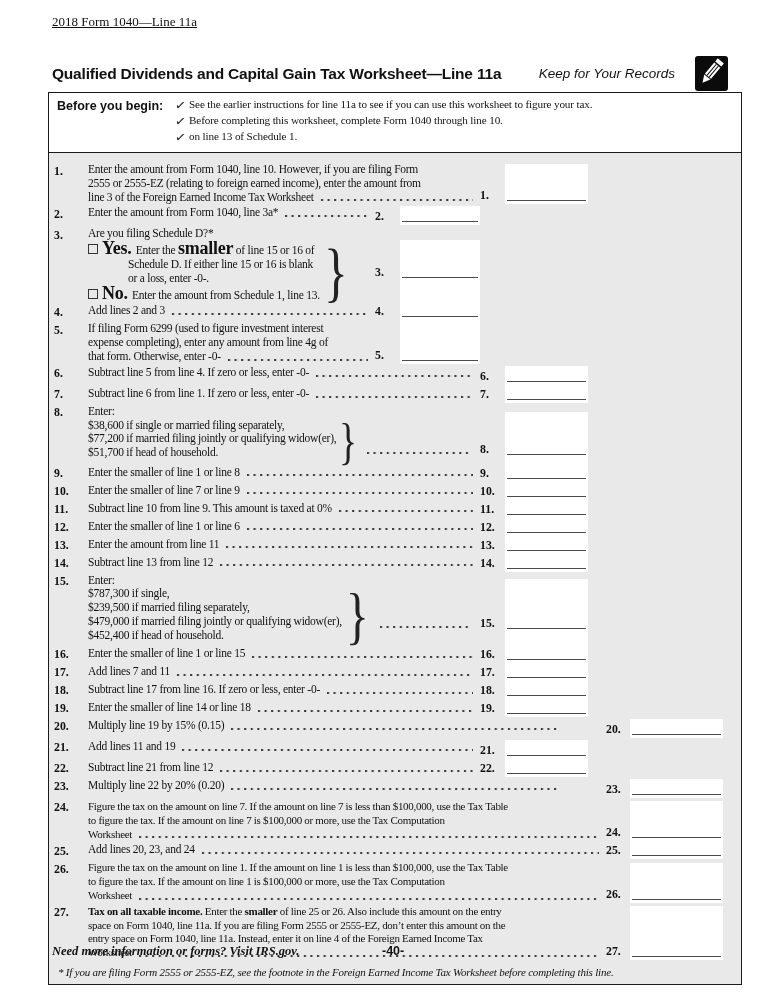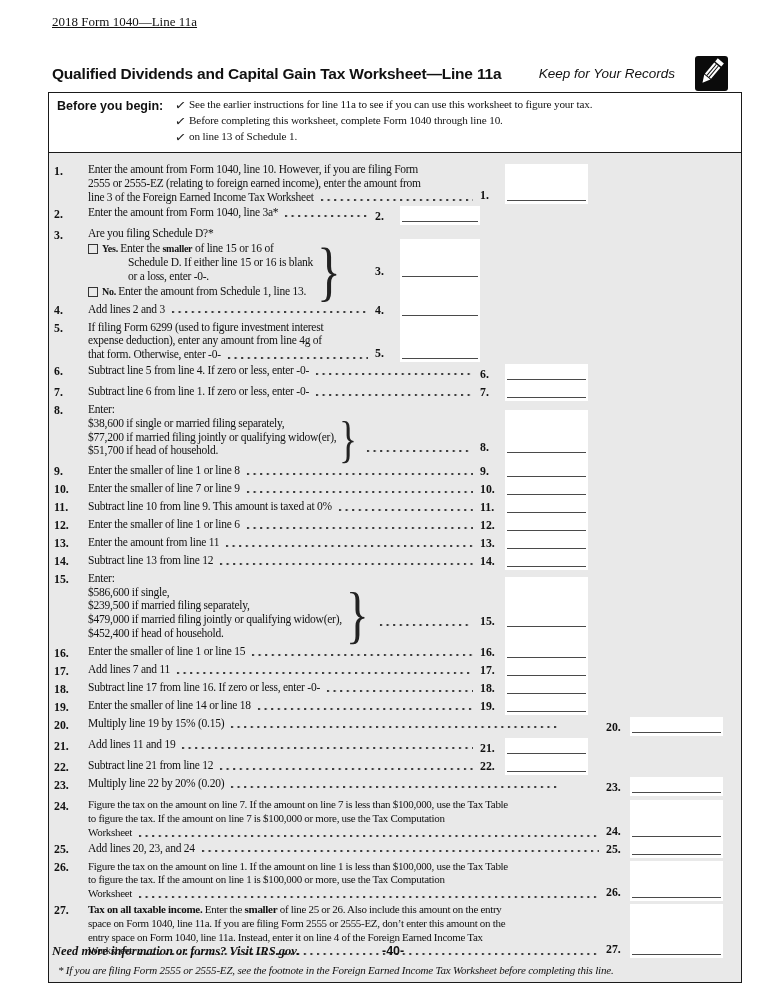--- a/index.html
+++ b/index.html
@@ -42,21 +42,21 @@
   .entry{flex:none;position:relative;background:#fff;align-self:flex-end;box-sizing:border-box;}
   .colA .entry{width:80px;} .colB .entry{width:83px;} .colC .entry{width:93px;}
   .entry .uline{position:absolute;left:2px;right:2px;border-bottom:1.6px solid #4a4a4a;}
   .tail{flex:1 1 auto;}
   
   .optwrap,.bwrap{display:flex;}
   .opts{flex:none;}
   .opt{display:flex;margin-top:1px;}
   .cb{flex:none;width:8px;height:8px;border:1px solid #333;margin:2px 4px 0 0;background:#e9e9e9;}
   .optbody{font-size:11.5px;letter-spacing:-0.25px;line-height:13.8px;}
-  .optbody b{font-size:10px;}
+  .optbody b{font-size:18px;}
   .cline{white-space:nowrap;}
   .cline.cont2{padding-left:26px;}
   .mlines{flex:none;}
   .brace{flex:none;align-self:center;font-family:"Liberation Serif",serif;font-weight:200;
          color:#222;line-height:0.9;transform:scaleX(0.75);}
   .bdots{flex:1 1 auto;align-self:flex-end;height:9px;margin:0 8px 0 6px;
         background-image:radial-gradient(circle at 2px 6px,#3c3c3c 1.05px,rgba(0,0,0,0) 1.5px);
         background-size:6.6px 9px;background-repeat:repeat-x;}
   .footnote{font-size:11px;font-style:italic;letter-spacing:-0.2px;margin:6px 4px 0 4px;}
   
@@ -183,21 +183,21 @@
           <div class="flabel" style="margin-bottom: 1px;">4.</div>
           <div class="entry" style="height: 19px; margin-top: -6px;">
             <i class="uline" style="bottom: 3px;"></i>
           </div>
           <div class="tail"></div>
         </div>
         <div class="row colA cont">
           <div class="num">5.</div>
           <div class="mid">
             <div class="tline">If filing Form 6299 (used to figure investment interest</div>
-            <div class="tline">expense deduction), enter any amount from line 4g of</div>
+            <div class="tline">expense completing), enter any amount from line 4g of</div>
             <div class="tline last">
               <span class="t">that form. Otherwise, enter -0-</span>
               <span class="dots"></span>
             </div>
           </div>
           <div class="flabel" style="margin-bottom: 1px;">5.</div>
           <div class="entry" style="height: 44px; margin-top: -6px;">
             <i class="uline" style="bottom: 3px;"></i>
           </div>
           <div class="tail"></div>
@@ -333,21 +333,21 @@
             <i class="uline" style="bottom: 3px;"></i>
           </div>
           <div class="tail"></div>
         </div>
         <div class="row colB cont">
           <div class="num">15.</div>
           <div class="mid">
             <div class="tline">Enter:</div>
             <div class="bwrap">
               <div class="mlines">
-                <div class="tline">$586,600 if single,</div>
+                <div class="tline">$787,300 if single,</div>
                 <div class="tline">$239,500 if married filing separately,</div>
                 <div class="tline">$479,000 if married filing jointly or qualifying widow(er),</div>
                 <div class="tline">$452,400 if head of household.</div>
               </div>
               <span class="brace" style="font-size: 64px;">}</span>
               <span class="bdots" style="margin-bottom: 15px;"></span>
             </div>
           </div>
           <div class="flabel" style="margin-bottom: 14px;">15.</div>
           <div class="entry" style="height: 66px; margin-top: -6px;">

